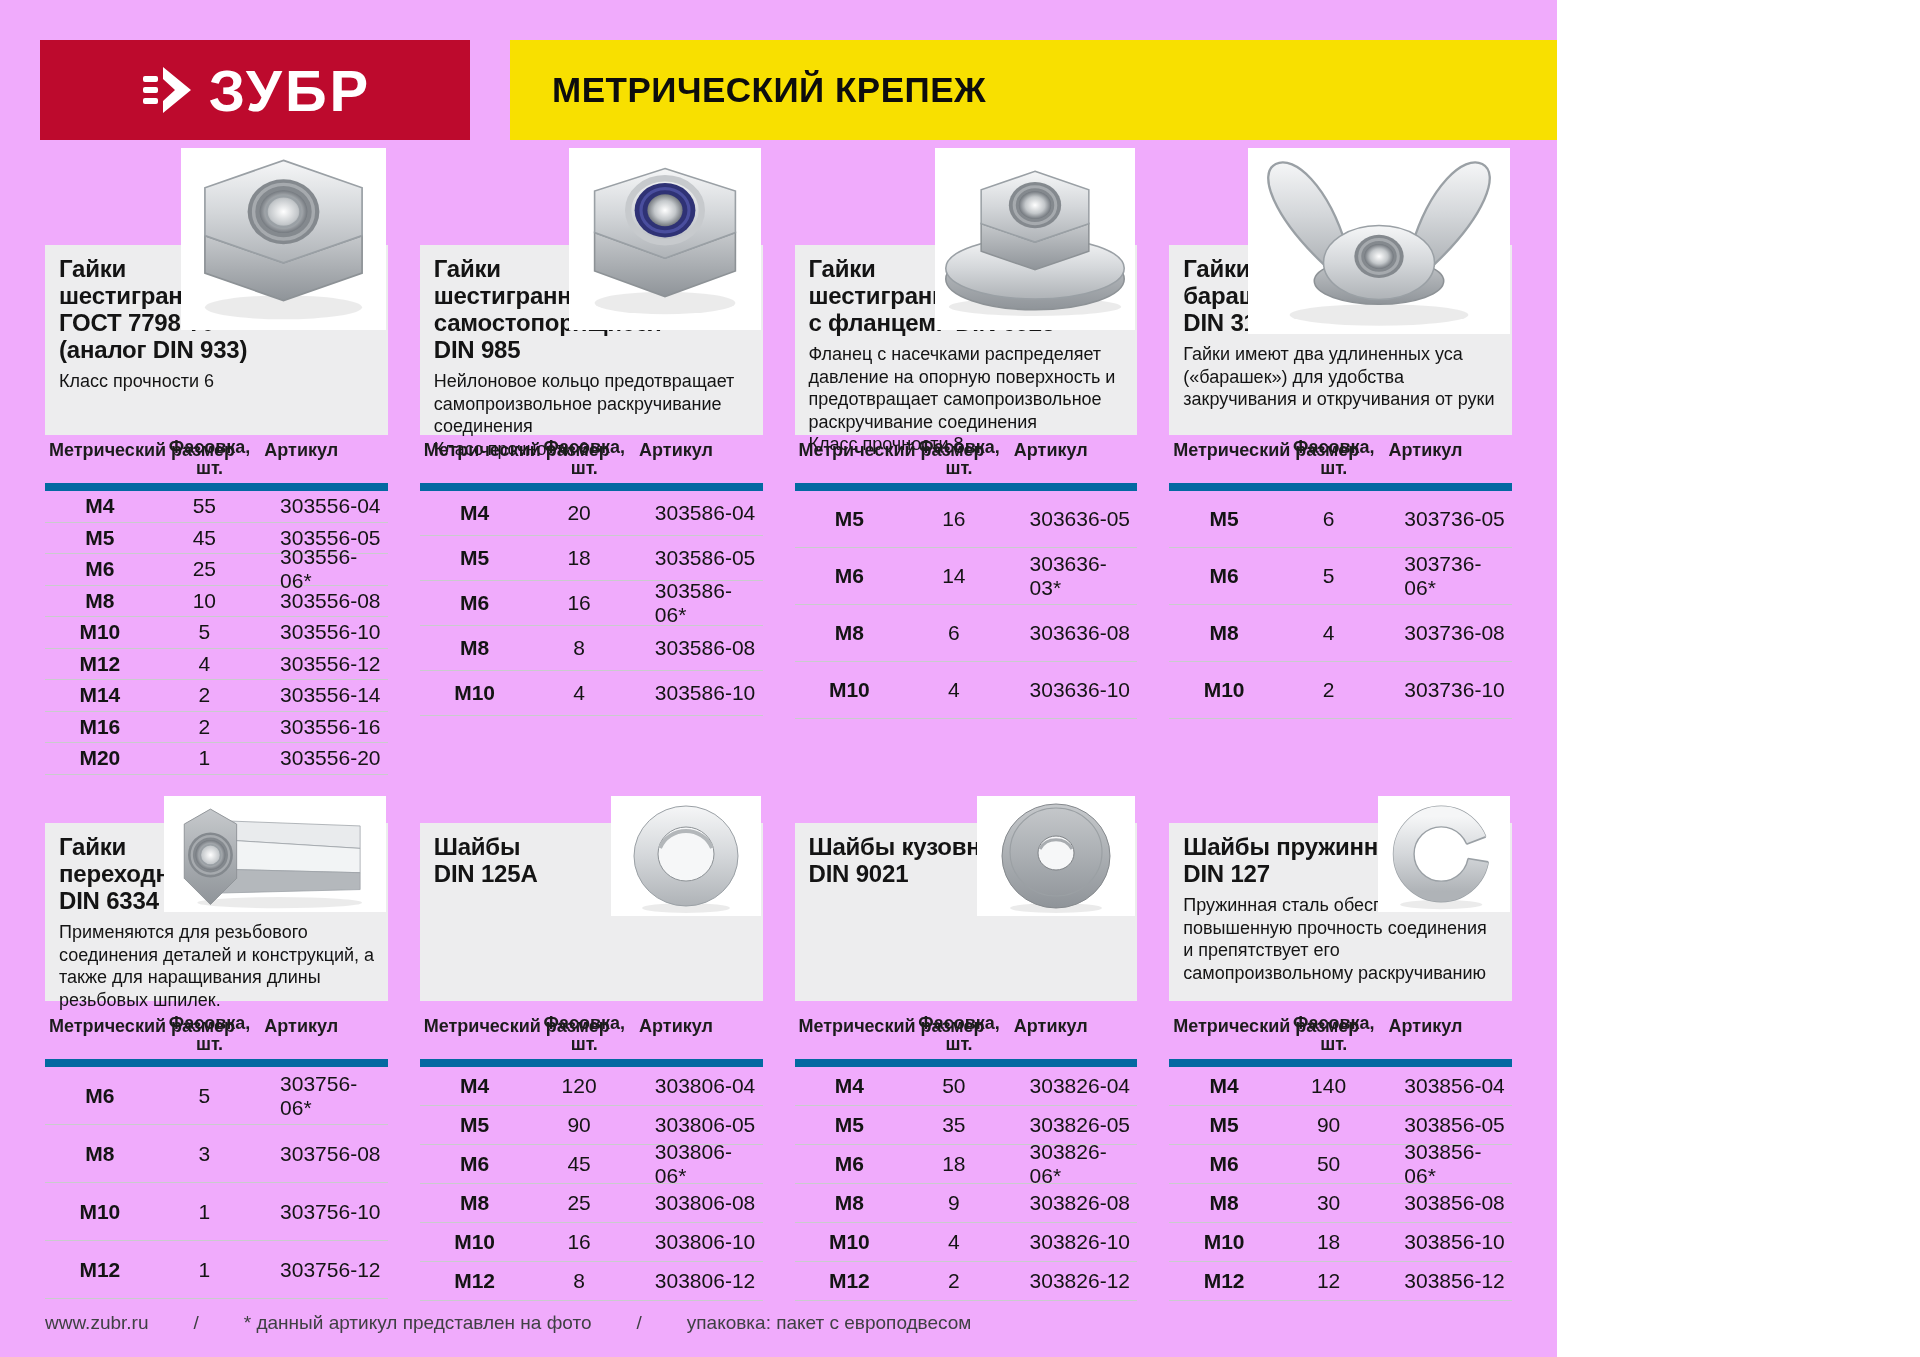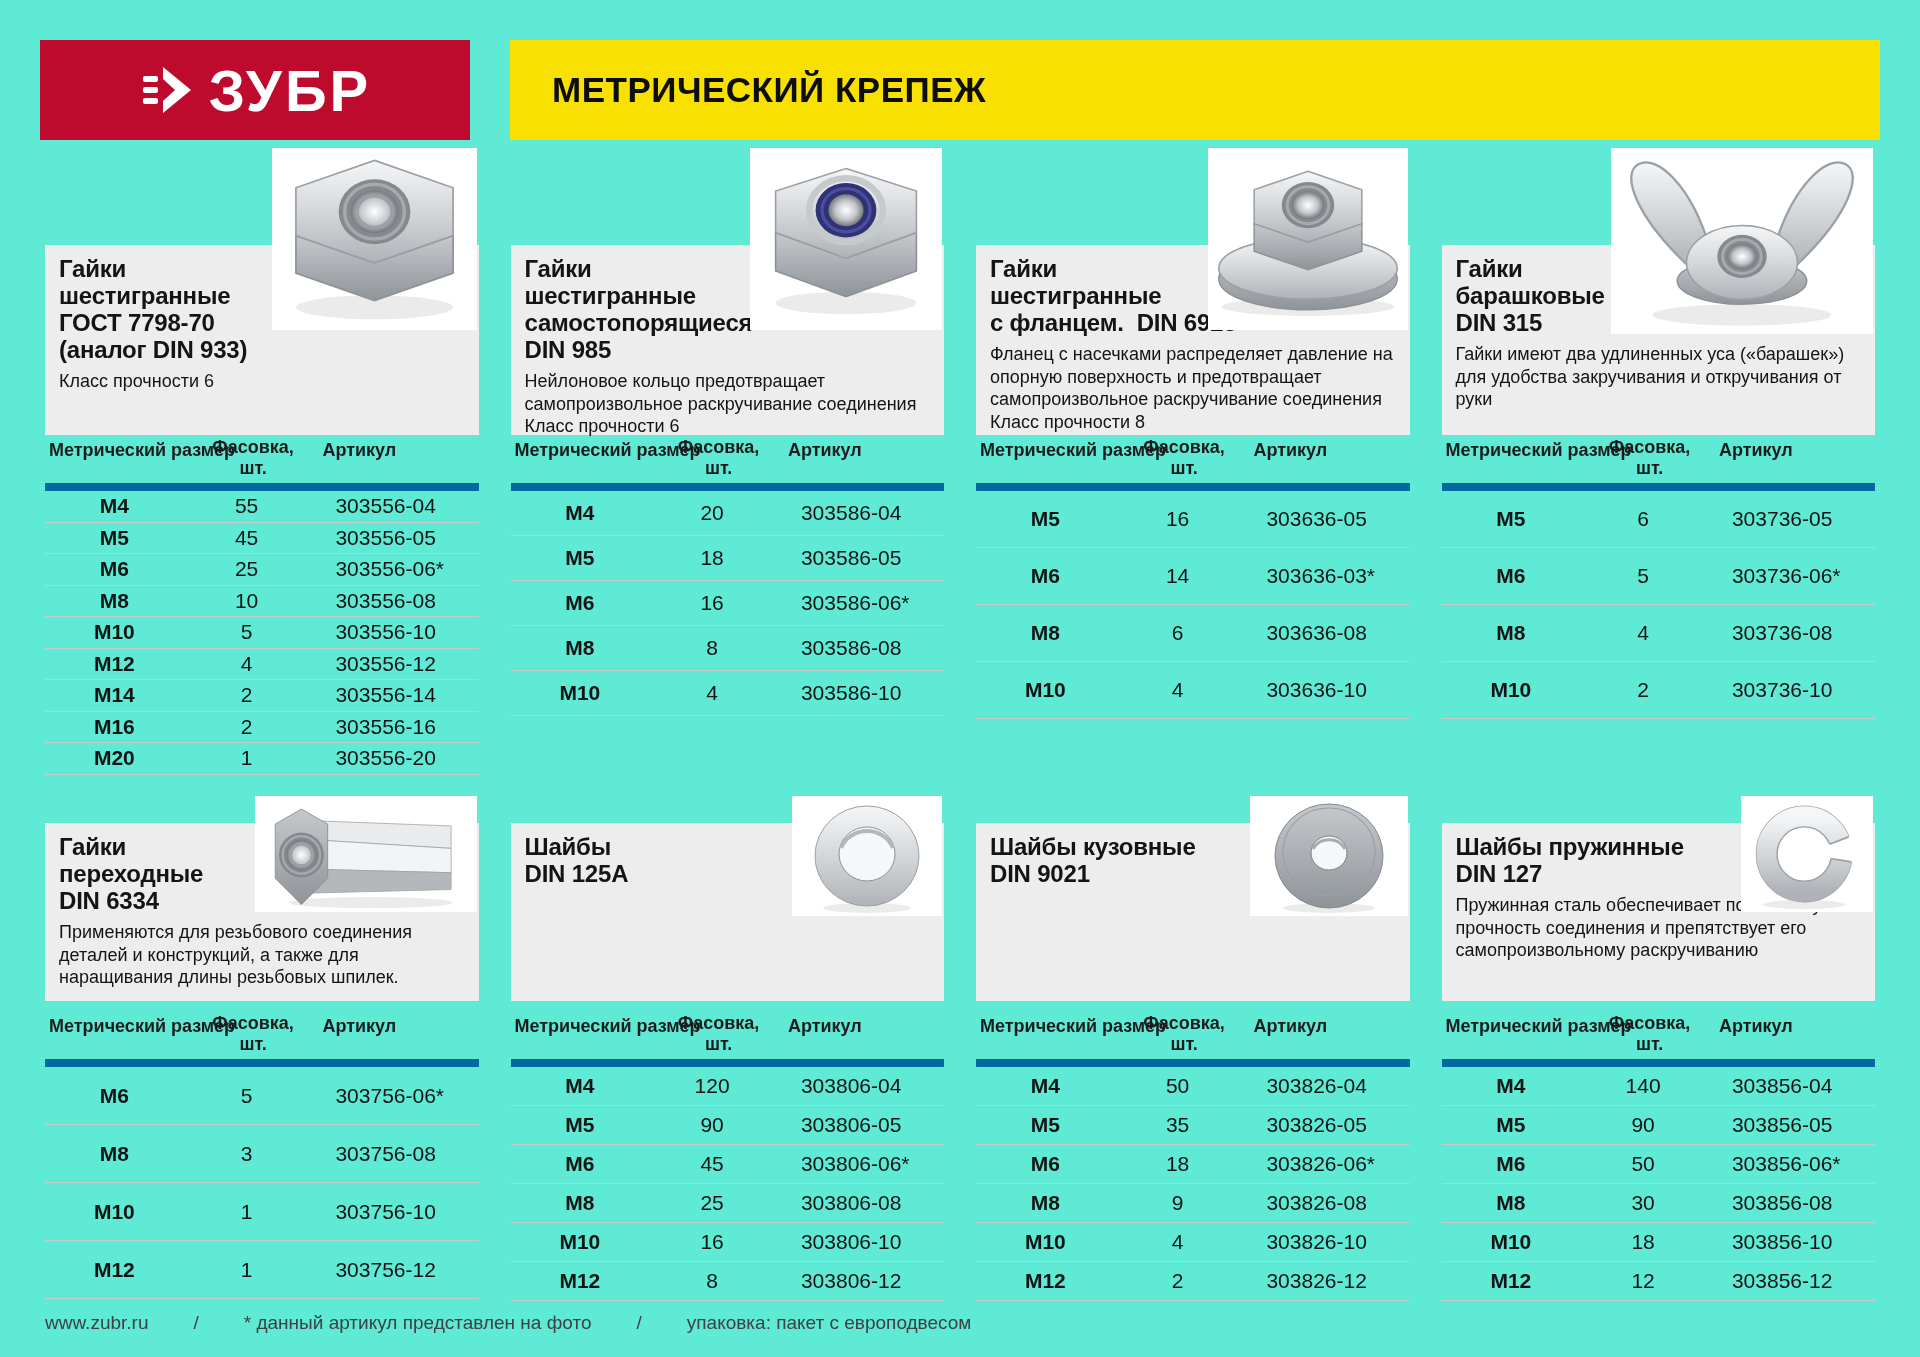--- a/index.html
+++ b/index.html
@@ -1,17 +1,17 @@
 <!DOCTYPE html>
 <html><head>
 <meta charset="utf-8">
 <style>
   html,body{margin:0;padding:0;background:#fff;}
   body{width:1920px;height:1357px;font-family:"Liberation Sans",sans-serif;color:#141414;}
-  .page{position:relative;width:1920px;height:1357px;overflow:hidden;background:#5eead4;}
+  .page{position:relative;width:1557px;height:1357px;overflow:hidden;background:#f0abfc;}
 
   
   .hdr-red{position:absolute;left:40px;top:40px;width:430px;height:100px;background:#bd0a2d;
            display:flex;align-items:center;justify-content:center;gap:16px;}
   .brand-text{font-size:58px;font-weight:bold;color:#fff;letter-spacing:3px;}
   .hdr-yellow{position:absolute;left:510px;top:40px;width:1370px;height:100px;background:#f8e000;
               display:flex;align-items:center;padding-left:42px;box-sizing:border-box;}
   .hdr-yellow .t{font-size:35px;font-weight:bold;color:#0d0d0d;letter-spacing:.5px;}
 
   

